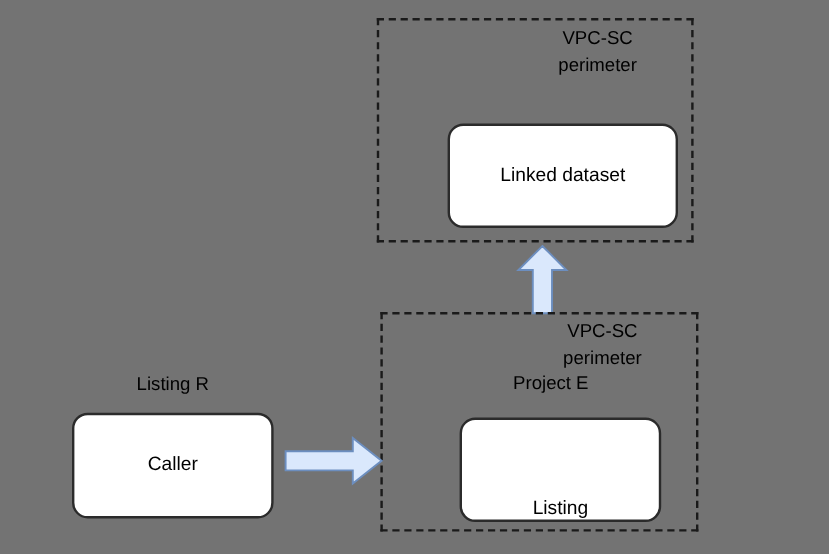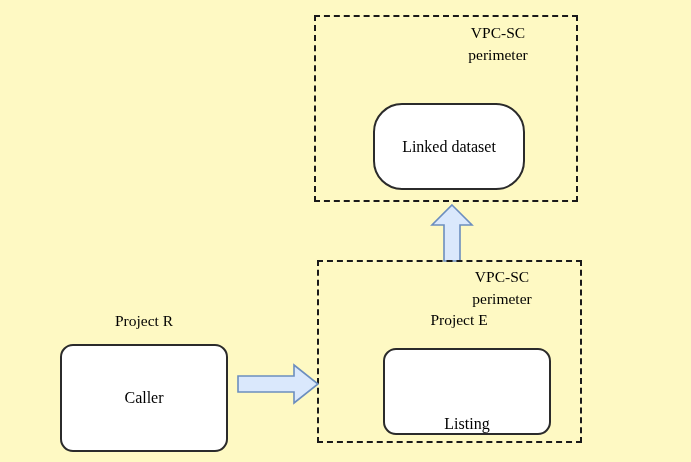--- a/index.html
+++ b/index.html
@@ -4,23 +4,23 @@
 <style>
   html, body {
     margin: 0;
     padding: 0;
     background: #ffffff;
   }
   #canvas {
     position: relative;
     width: 691px;
     height: 462px;
-    background: #fef9c3;
+    background: #737373;
     overflow: hidden;
-    font-family: Liberation Serif, serif;
+    font-family: Liberation Sans, sans-serif;
     -webkit-font-smoothing: antialiased;
   }
 
   
   .perimeter {
     position: absolute;
     box-sizing: border-box;
     border: 2px dashed #1a1a1a;
     background: transparent;
   }
@@ -75,44 +75,44 @@
 <div id="canvas">
 
   <div class="perimeter" style="left:314px; top:15px; width:264px; height:187px;"></div>
 
   <div class="perimeter-caption" style="left:433px; top:22px; width:130px;">
     <div>VPC-SC</div>
     <div>perimeter</div>
   </div>
 
 
-  <div class="res-box" style="left:373px; top:103px; width:152px; height:87px;border-radius:29px;">
+  <div class="res-box" style="left:373px; top:103px; width:192px; height:87px;">
     <span class="res-label">Linked dataset</span>
   </div>
 
   <svg class="arrow" style="left:431px; top:204px;" width="42" height="58" viewBox="0 0 42 58">
     <polygon points="21,1 41,21 29,21 29,57 13,57 13,21 1,21" fill="#dae8fc" stroke="#6c8ebf" stroke-width="1.6" stroke-linejoin="miter"></polygon>
   </svg>
 
   <div class="perimeter" style="left:317px; top:260px; width:265px; height:183px;"></div>
 
   <div class="perimeter-caption" style="left:437px; top:266px; width:130px;">
     <div>VPC-SC</div>
     <div>perimeter</div>
   </div>
 
   <div class="txt txt-center" style="left:399px; top:310px; width:120px;">Project E</div>
 
   <div class="res-box" style="left:383px; top:348px; width:168px; height:87px;align-items:flex-end;">
     <span class="res-label">Listing</span>
   </div>
 
-  <div class="txt txt-center" style="left:84px; top:311px; width:120px;">Project R</div>
+  <div class="txt txt-center" style="left:84px; top:311px; width:120px;">Listing R</div>
 
-  <div class="res-box" style="left:60px; top:344px; width:168px; height:108px;">
+  <div class="res-box" style="left:60px; top:344px; width:168px; height:88px;">
     <span class="res-label">Caller</span>
   </div>
 
   <svg class="arrow" style="left:237px; top:364px;" width="82" height="40" viewBox="0 0 82 40">
     <polygon points="1,12 57,12 57,1 81,20 57,39 57,28 1,28" fill="#dae8fc" stroke="#6c8ebf" stroke-width="1.6" stroke-linejoin="miter"></polygon>
   </svg>
 
 </div>
 
 </body></html>

